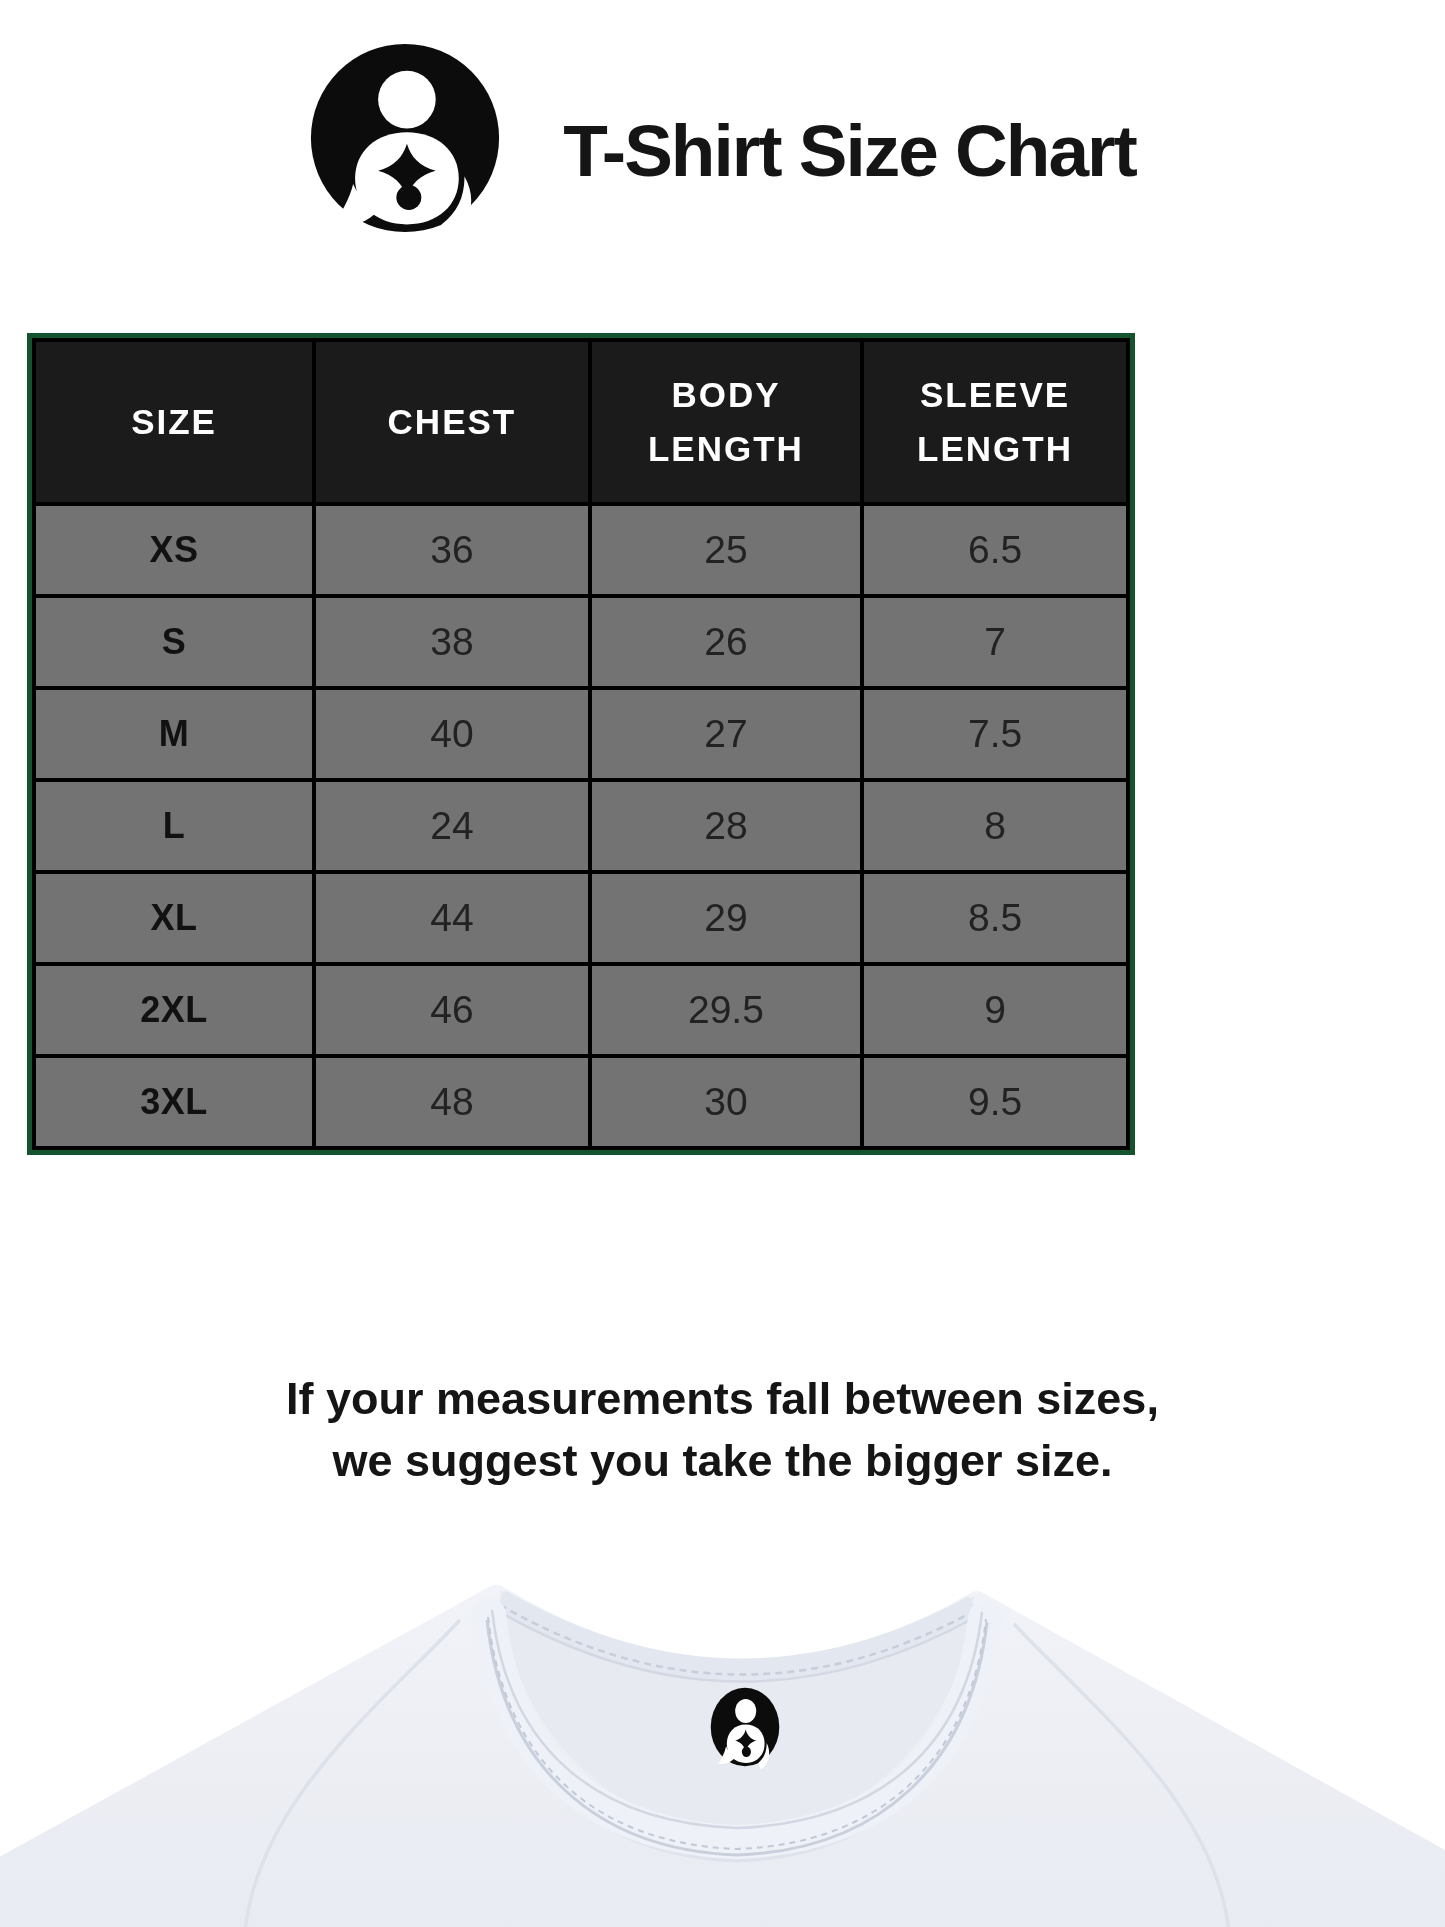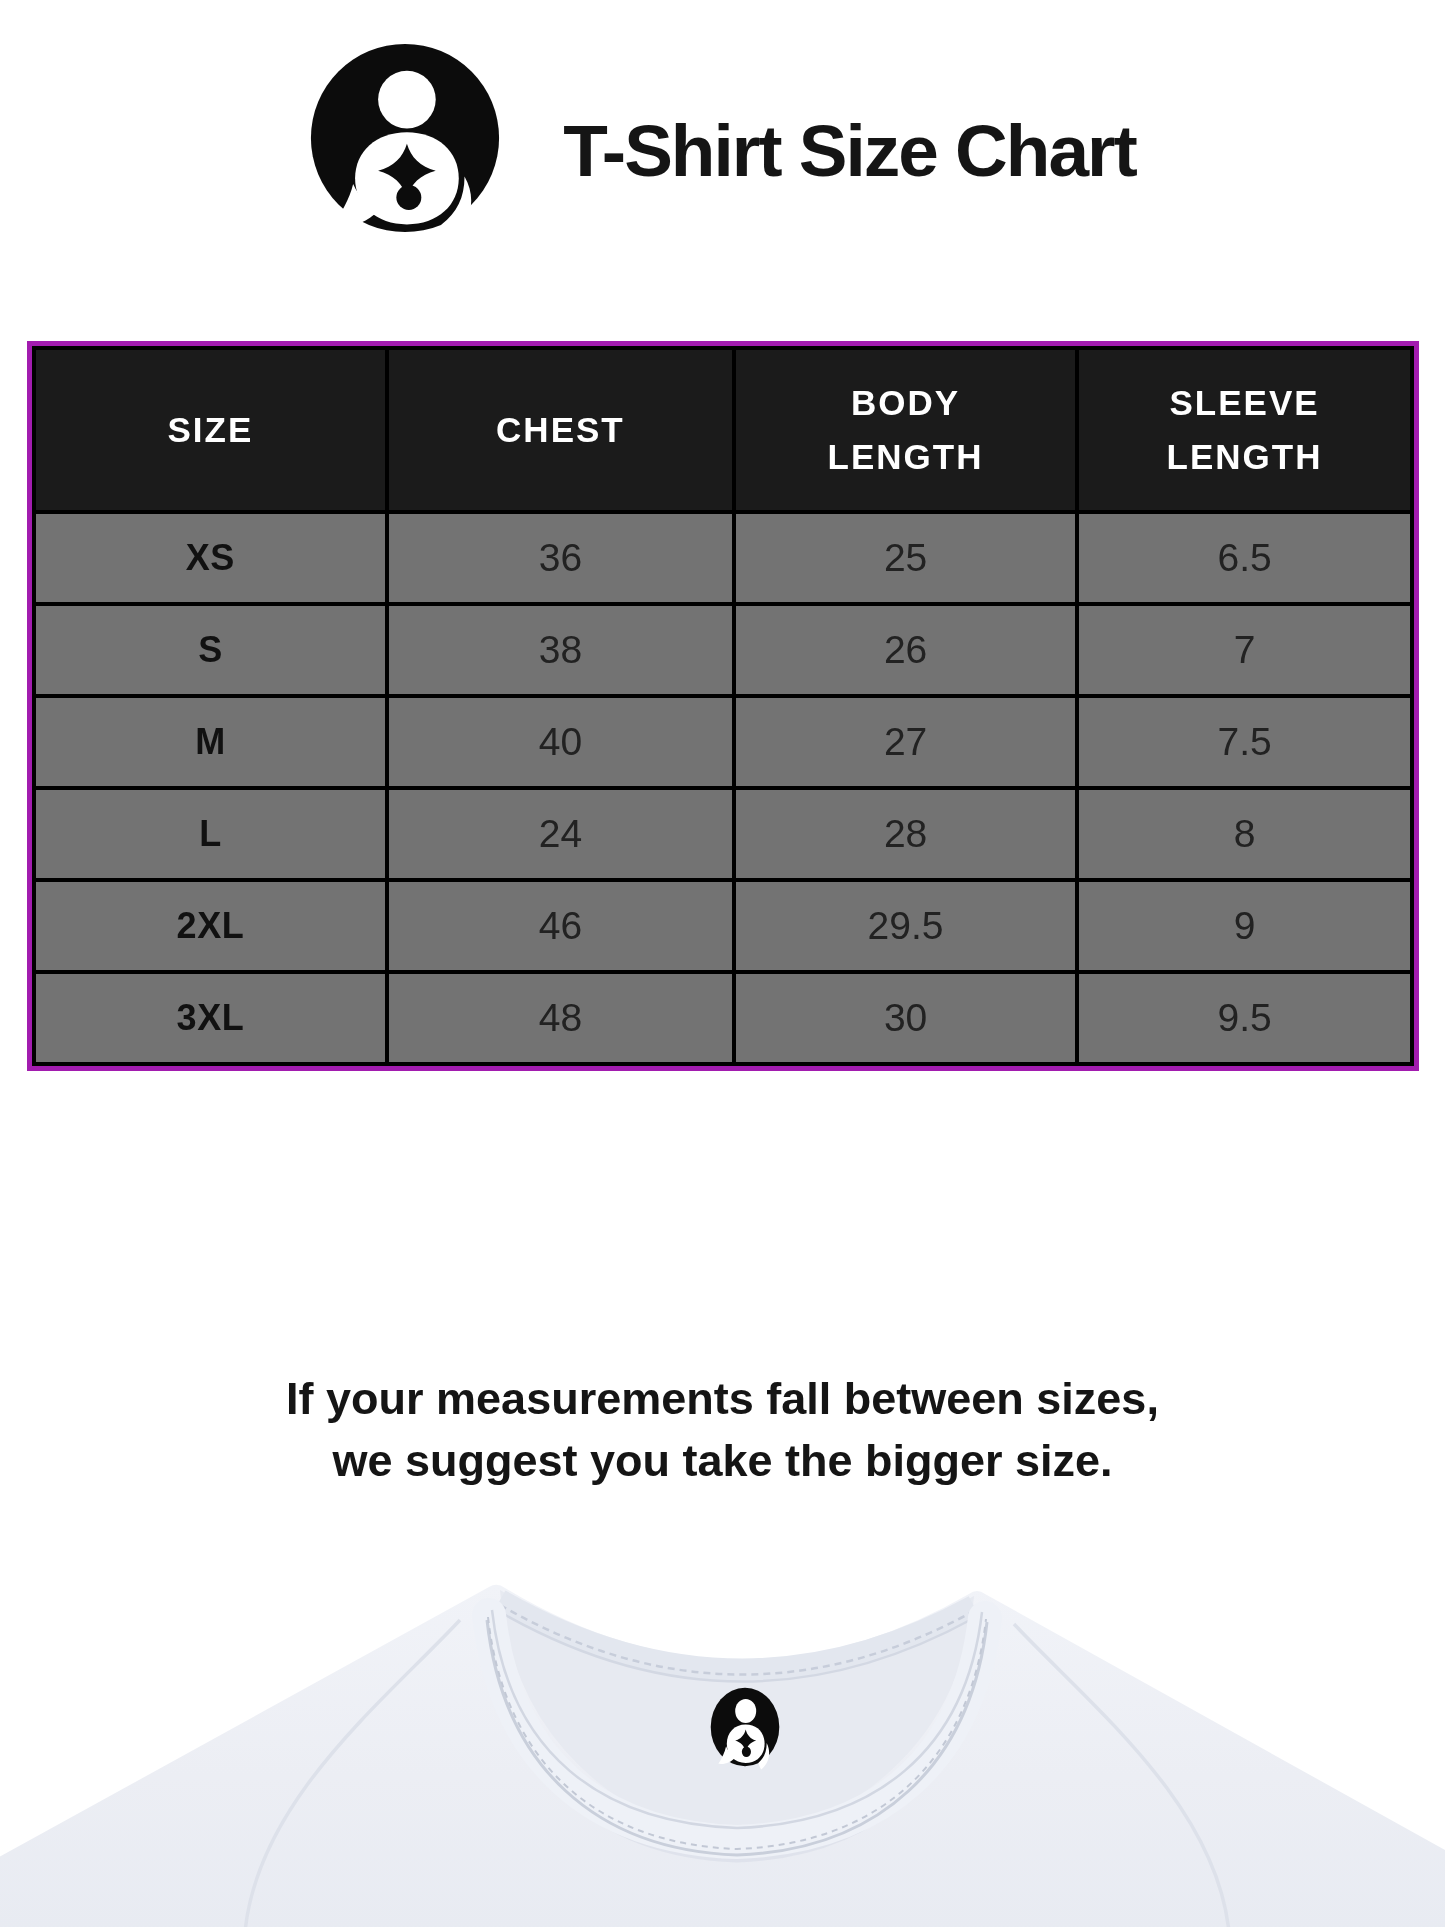--- a/index.html
+++ b/index.html
@@ -27,23 +27,23 @@
     font-weight: bold;
     letter-spacing: -2px;
     color: #151515;
     white-space: nowrap;
     margin-top: 24px;
   }
 
   
   .table-wrap {
     position: absolute;
-    left: 27px; top: 341px;
-    width: 1392px;
-    border: 5px solid #a21caf;
+    left: 27px; top: 333px;
+    width: 1108px;
+    border: 5px solid #14532d;
     box-sizing: border-box;
     background: #ffffff;
   }
   table.size-table {
     width: 100%;
     border-collapse: collapse;
     table-layout: fixed;
   }
   .size-table th, .size-table td {
     border: 4px solid #000000;
@@ -155,20 +155,26 @@
     <td>27</td>
     <td>7.5</td>
   </tr>
         <tr>
     <td class="size-cell">L</td>
     <td>24</td>
     <td>28</td>
     <td>8</td>
   </tr>
         <tr>
+    <td class="size-cell">XL</td>
+    <td>44</td>
+    <td>29</td>
+    <td>8.5</td>
+  </tr>
+        <tr>
     <td class="size-cell">2XL</td>
     <td>46</td>
     <td>29.5</td>
     <td>9</td>
   </tr>
         <tr>
     <td class="size-cell">3XL</td>
     <td>48</td>
     <td>30</td>
     <td>9.5</td>

